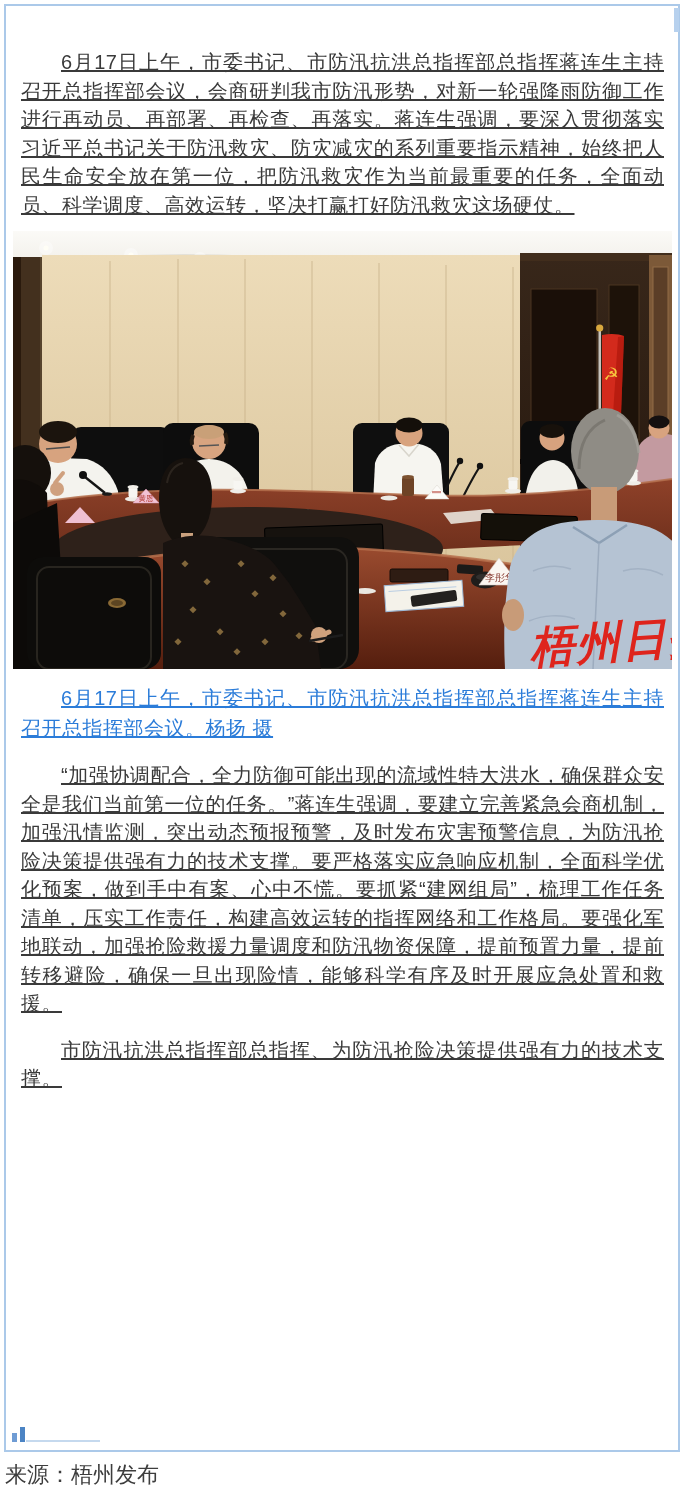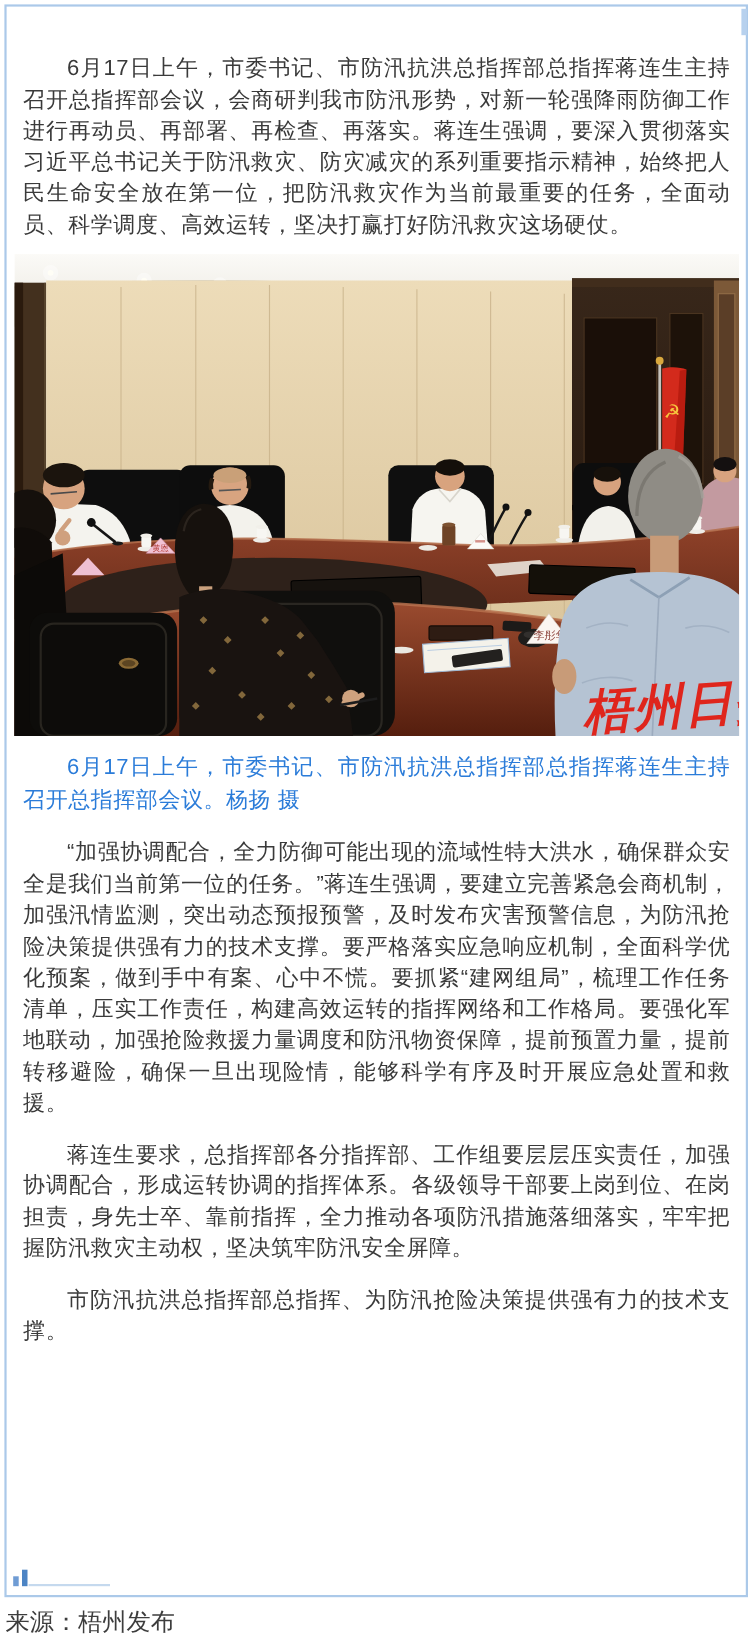--- a/index.html
+++ b/index.html
@@ -3,21 +3,21 @@
 <meta charset="utf-8">
 <style>
   html,body{margin:0;padding:0;background:#fff;}
   .page{position:relative;width:687px;height:1487px;background:#ffffff;overflow:hidden;
         font-family:"Liberation Sans","DejaVu Sans",sans-serif;}
   .frame{position:absolute;left:4px;top:4px;width:672px;height:1444px;
          border:2px solid #abc9e9;background:#fff;}
   .scroll-thumb{position:absolute;top:2px;right:-1px;width:5px;height:24px;background:#b7d1ee;}
   .content{padding:42px 14px 0 15px;}
   .content p{margin:18px 0 0;font-size:20px;line-height:28.5px;color:#3a3a3a;
-             text-align:justify;text-indent:2em;letter-spacing:.5px;}
+             text-align:justify;text-indent:2em;letter-spacing:.5px;text-decoration:underline;}
   .content p.first{margin-top:0;}
   .content p.caption{color:#2b7cd9;margin-top:14px;line-height:30px;}
   figure.photo{width:659px;height:438px;margin:12px 0 0 -8px;padding:0;display:block;overflow:hidden;}
   .mini-bars{position:absolute;left:5px;bottom:6px;width:110px;height:22px;}
   .mini-bars .b1{position:absolute;left:1px;bottom:2px;width:5px;height:9px;background:#6f9cd4;}
   .mini-bars .b2{position:absolute;left:9px;bottom:2px;width:5px;height:15px;background:#4c84c4;}
   .mini-bars .ln{position:absolute;left:15px;bottom:2px;width:74px;height:2px;background:#c5d9ee;}
   .source{position:absolute;left:5px;top:1460px;font-size:22px;color:#3d3d3d;}
 </style>
 </head>
@@ -299,21 +299,20 @@
             <path d="M516,390 C530,384 548,383 562,388" stroke="#a3b2c4" stroke-width="1.5" fill="none"></path>
             <ellipse cx="500" cy="384" rx="11" ry="16" fill="#c89b78"></ellipse>
           </g>
 
           <text x="518" y="432" font-size="44" font-weight="bold" font-style="italic" fill="#e2190f" opacity=".93" letter-spacing="2" transform="rotate(-4 518 432)">梧州日报</text>
         </svg>
       </figure>
 
       <p class="caption">6月17日上午，市委书记、市防汛抗洪总指挥部总指挥蒋连生主持召开总指挥部会议。杨扬 摄</p>
       <p>“加强协调配合，全力防御可能出现的流域性特大洪水，确保群众安全是我们当前第一位的任务。”蒋连生强调，要建立完善紧急会商机制，加强汛情监测，突出动态预报预警，及时发布灾害预警信息，为防汛抢险决策提供强有力的技术支撑。要严格落实应急响应机制，全面科学优化预案，做到手中有案、心中不慌。要抓紧“建网组局”，梳理工作任务清单，压实工作责任，构建高效运转的指挥网络和工作格局。要强化军地联动，加强抢险救援力量调度和防汛物资保障，提前预置力量，提前转移避险，确保一旦出现险情，能够科学有序及时开展应急处置和救援。</p>
-      <p>蒋连生要求，总指挥部各分指挥部、工作组要层层压实责任，加强协调配合，形成运转协调的指挥体系。各级领导干部要上岗到位、在岗担责，身先士卒、靠前指挥，全力推动各项防汛措施落细落实，牢牢把握防汛救灾主动权，坚决筑牢防汛安全屏障。</p>
       <p>市防汛抗洪总指挥部总指挥、为防汛抢险决策提供强有力的技术支撑。</p>
     </div>
 
     <div class="mini-bars">
       <span class="b1"></span>
       <span class="b2"></span>
       <span class="ln"></span>
     </div>
   </div>
 

